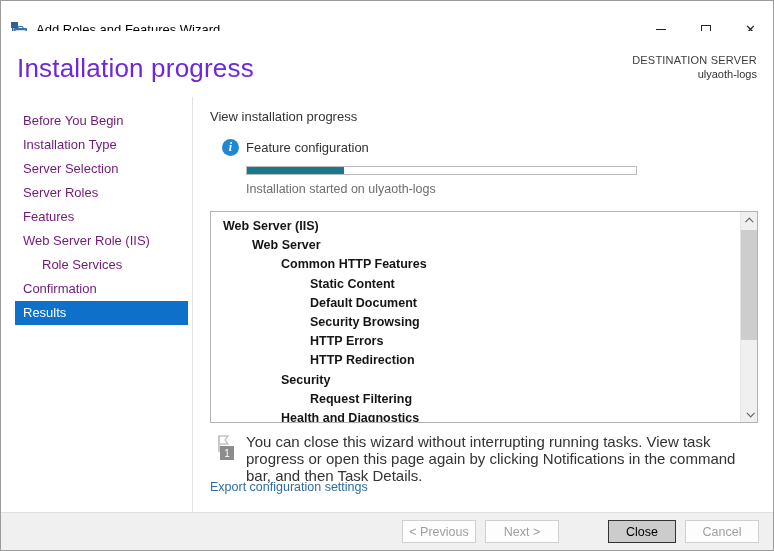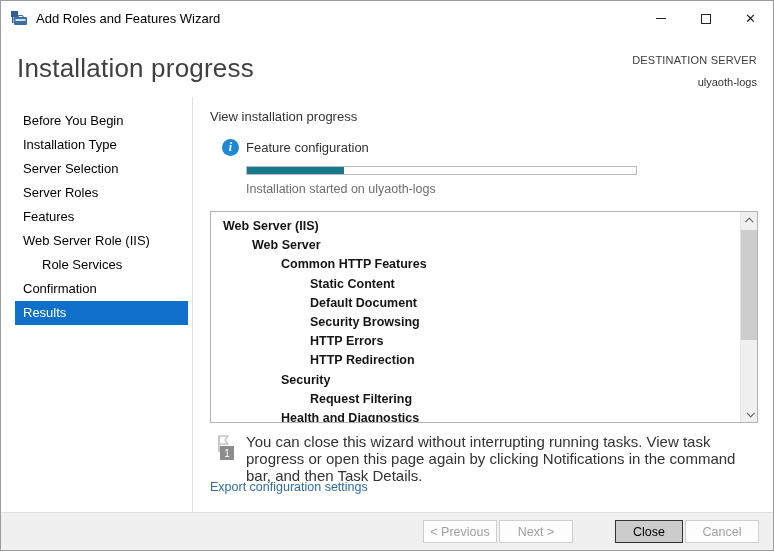--- a/index.html
+++ b/index.html
@@ -8,48 +8,48 @@
     font-family: "Liberation Sans", "DejaVu Sans", sans-serif;
     background:#ffffff; color:#333;
     -webkit-font-smoothing: antialiased;
   }
   .window {
     position:relative; width:774px; height:551px; background:#fff;
     border:1px solid #9b9b9b; overflow:hidden;
   }
   
   .titlebar {
-    position:absolute; top:5px; left:0; right:0; height:26px;
+    position:absolute; top:16px; left:0; right:0; height:26px;
     display:flex; align-items:center; background:#fff;
     border-bottom:1px solid #ececec;
   }
   .titlebar .app-icon { margin:0 8px 0 10px; width:17px; height:15px; }
   .titlebar .title { font-size:13px; color:#000; }
   .win-controls { margin-left:auto; display:flex; height:100%; }
   .win-btn {
     width:45px; height:100%; display:flex; align-items:center; justify-content:center;
     font-size:13px; color:#222; cursor:default;
   }
   .win-btn .glyph-min { display:block; width:10px; height:0; border-top:1px solid #222; }
   .win-btn .glyph-max { display:block; width:10px; height:10px; border:1px solid #222; }
   .win-btn .glyph-close { font-size:13px; line-height:1; color:#222; }
   
   .header { position:absolute; top:30px; left:0; right:0; height:66px; background:#fff; }
   .page-title {
     position:absolute; left:16px; top:22px;
-    font-size:26px; font-weight:300; color:#404040; letter-spacing:0.2px;
+    font-size:26px; font-weight:300; color:#6d28d9; letter-spacing:0.2px;
   }
   .dest { position:absolute; right:16px; top:23px; text-align:right; }
   .dest .dest-label { font-size:11px; color:#3c3c3c; letter-spacing:0.2px; }
-  .dest .dest-server { font-size:11px; color:#333; margin-top:10px; }
+  .dest .dest-server { font-size:11px; color:#333; margin-top:2px; }
   
   .bodyarea { position:absolute; top:96px; left:0; right:0; bottom:38px; display:flex; }
   .sidebar { width:192px; border-right:1px solid #e2e2e2; padding-top:12px; }
   .sidebar-item {
-    height:24px; line-height:24px; font-size:13px; color:#000000;
+    height:24px; line-height:24px; font-size:13px; color:#701a75;
     margin:0 4px 0 14px; padding-left: calc(8px + (var(--indent,0) * 19px));
     white-space:nowrap; cursor:default;
   }
   .sidebar-item.st-selected { background:#0e70c8; color:#ffffff; }
   
   .content { position:relative; flex:1; }
   .section-title { position:absolute; left:17px; top:12px; font-size:13px; color:#333; }
   .info-icon {
     position:absolute; left:29px; top:42px; width:17px; height:17px; border-radius:50%;
     background:#1e88d2; color:#fff; display:flex; align-items:center; justify-content:center;
@@ -89,21 +89,21 @@
   }
   .note-text {
     position:absolute; left:53px; top:336px; width:512px;
     font-size:15px; color:#333; line-height:17px;
   }
   .export-link { position:absolute; left:17px; top:383px; font-size:12.5px; color:#2e6da4; cursor:pointer; }
   
   .footer {
     position:absolute; left:0; right:0; bottom:0; height:38px; background:#f0f0f0;
     border-top:1px solid #dfdfdf; display:flex; align-items:center; justify-content:flex-end;
-    padding-right:14px; gap:2px;
+    padding-right:14px; gap:9px;
   }
   .btn {
     min-width:74px; height:23px; font-size:12.5px; text-align:center;
     display:flex; align-items:center; justify-content:center; cursor:default;
     font-family:"Liberation Sans","DejaVu Sans",sans-serif;
   }
   .btn.st-disabled { background:#fdfdfd; border:1px solid #cfcfcf; color:#9f9f9f; }
   .btn.st-default { background:#cccccc; border:1px solid #333333; color:#000; min-width:68px; margin-left:40px; }
   .btn[data-idx="3"].st-disabled { } 
 </style>

